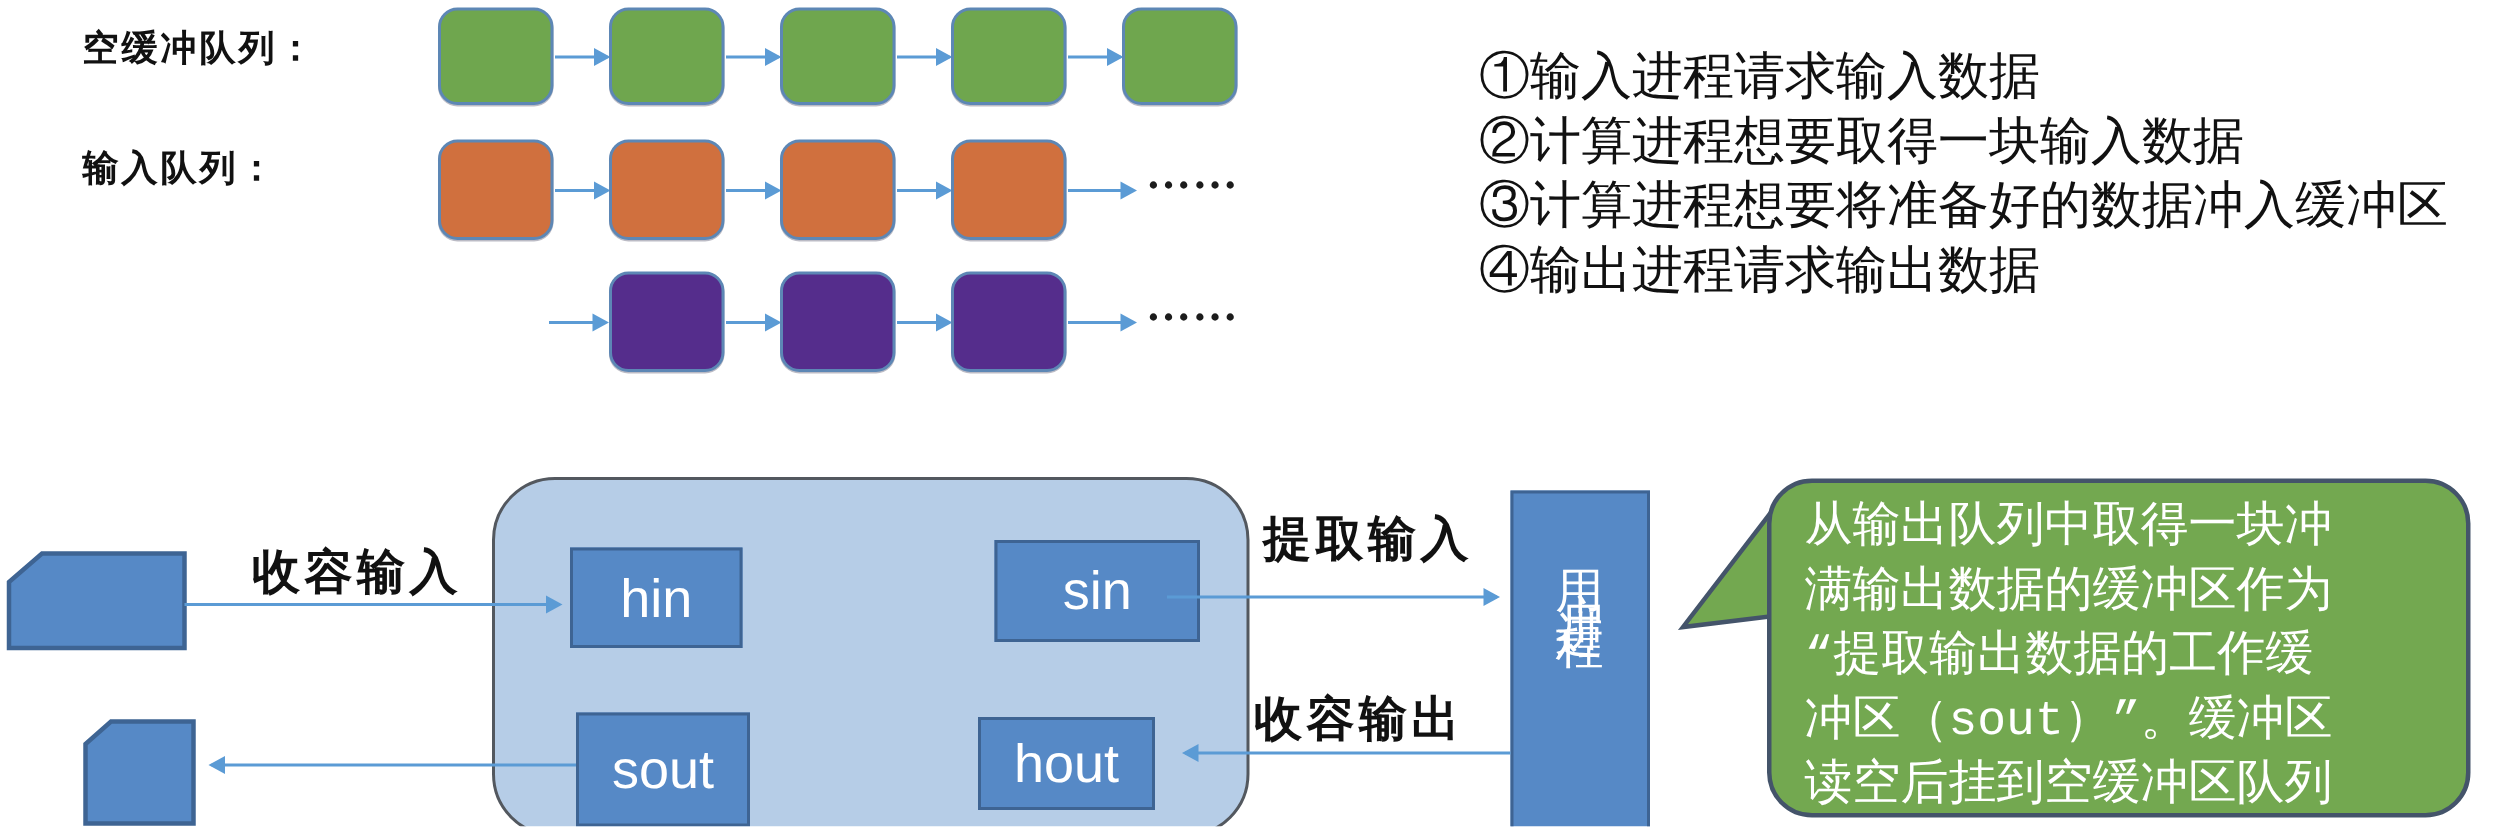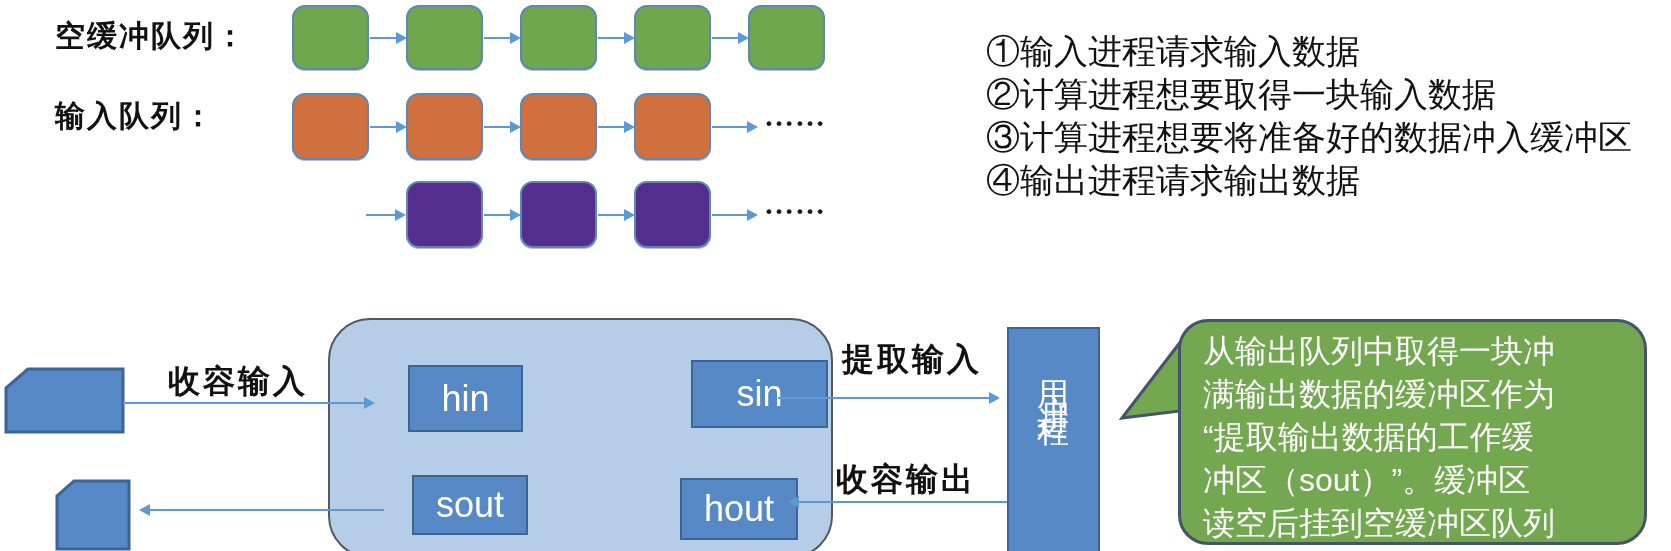--- a/index.html
+++ b/index.html
@@ -1,19 +1,19 @@
 <!DOCTYPE html>
 <html style="--bg: #ffffff; --queue-green: #6fa64e; --queue-orange: #d0703e; --queue-purple: #552d8c; --queue-border: #5d87b5; --arrow-blue: #5b9bd5; --container-fill: #b6cde7; --container-border: #53585f; --box-blue: #5689c6; --box-border: #3e6493; --bubble-green: #73a850; --bubble-border: #44546a; --text-dark: #111111; --text-white: #ffffff;"><head>
 <meta charset="utf-8">
 <style>
   html,body{margin:0;padding:0;background:#fff;}
   .page{position:relative;width:1671px;height:551px;overflow:hidden;background:var(--bg);
         font-family:"Liberation Serif","DejaVu Serif",serif;}
   
-  .row-label{position:absolute;left:55px;font-size:30px;font-weight:700;color:var(--text-dark);
+  .row-label{position:absolute;left:55px;font-size:24px;font-weight:700;color:var(--text-dark);
              white-space:nowrap;letter-spacing:2px;}
   .queue-row{position:absolute;left:0;width:900px;}
   .qbox{position:absolute;top:0;height:100%;width:77px;border-radius:13px;
         border:2px solid var(--queue-border);box-sizing:border-box;
         box-shadow:0 1px 0 rgba(60,60,90,.35);}
   .harrow{position:absolute;top:calc(50% - 1px);height:2px;background:var(--arrow-blue);}
   .harrow::after{content:"";position:absolute;right:-2px;top:-5px;width:0;height:0;
         border-left:11px solid var(--arrow-blue);border-top:6px solid transparent;border-bottom:6px solid transparent;}
   .harrow.left::after{left:-2px;right:auto;border-left:none;
         border-right:11px solid var(--arrow-blue);}
@@ -21,36 +21,36 @@
   
   .notes{position:absolute;left:986px;top:30px;width:690px;}
   .note-line{font-size:34px;line-height:43px;color:var(--text-dark);white-space:nowrap;}
   
   .pool{position:absolute;left:328px;top:318px;width:505px;height:240px;
         background:var(--container-fill);border:2px solid var(--container-border);
         border-radius:42px;box-sizing:border-box;}
   .bbox{position:absolute;background:var(--box-blue);border:2px solid var(--box-border);
         box-sizing:border-box;color:var(--text-white);
         font-family:"Liberation Sans","DejaVu Sans",sans-serif;font-size:36px;
-        display:flex;align-items:center;justify-content:center;margin-left:28px;}
+        display:flex;align-items:center;justify-content:center;}
   .user-box{position:absolute;left:1007px;top:327px;width:93px;height:230px;
         background:var(--box-blue);border:2px solid var(--box-border);box-sizing:border-box;
         display:flex;justify-content:center;}
   .vtext{writing-mode:vertical-rl;text-orientation:upright;margin-top:26px;
         font-size:32px;letter-spacing:13px;color:var(--text-white);}
   .flow-arrow{z-index:3;}
   .flow-label{position:absolute;font-size:32px;font-weight:700;color:var(--text-dark);
         white-space:nowrap;letter-spacing:3px;z-index:3;}
   .shape-svg{position:absolute;}
   
   .bubble-tail{position:absolute;left:1112px;top:322px;z-index:1;}
   .bubble{position:absolute;left:1178px;top:319px;width:469px;height:226px;
         background:var(--bubble-green);border:3px solid var(--bubble-border);
         border-radius:30px;box-sizing:border-box;z-index:2;}
-  .bubble-text{padding:8px 10px 0 22px;font-family:Liberation Sans, sans-serif;
+  .bubble-text{padding:8px 10px 0 22px;font-family:Liberation Mono, monospace;
         font-size:32px;line-height:43px;color:var(--text-white);white-space:pre-line;}
 </style>
 </head>
 <body>
 
 <div class="page">
 
   <div class="row-label" style="top:16px">空缓冲队列：</div>
   <div class="row-label" style="top:96px">输入队列：</div>
 
@@ -98,21 +98,21 @@
 
   <svg class="shape-svg" style="left:4px;top:367px" width="122" height="68">
     <polygon points="24,2 119,2 119,65 2,65 2,21" fill="var(--box-blue)" stroke="var(--box-border)" stroke-width="3"></polygon>
   </svg>
   <svg class="shape-svg" style="left:55px;top:479px" width="77" height="72">
     <polygon points="19,2 74,2 74,70 2,70 2,17" fill="var(--box-blue)" stroke="var(--box-border)" stroke-width="3"></polygon>
   </svg>
 
   <div class="bbox" style="left:380px;top:365px;width:115px;height:67px">hin</div>
   <div class="bbox" style="left:663px;top:360px;width:137px;height:68px">sin</div>
-  <div class="bbox" style="left:384px;top:475px;width:116px;height:60px">sout</div>
+  <div class="bbox" style="left:384px;top:475px;width:116px;height:76px">sout</div>
   <div class="bbox" style="left:652px;top:478px;width:118px;height:62px">hout</div>
 
   <div class="user-box">
     <div class="vtext">用户进程</div>
   </div>
 
   <div class="harrow flow-arrow" style="left:123px;top:402px;width:250px"></div>
   <div class="flow-label" style="left:168px;top:360px">收容输入</div>
 
   <div class="harrow flow-arrow" style="left:778px;top:397px;width:220px"></div>

